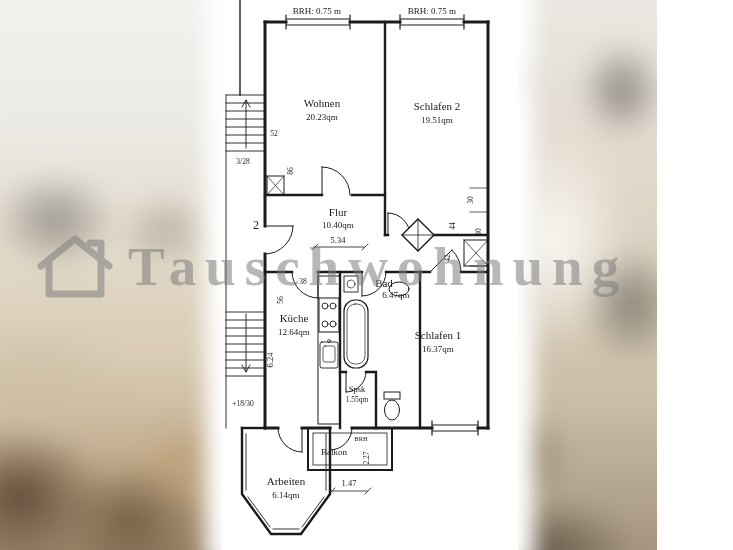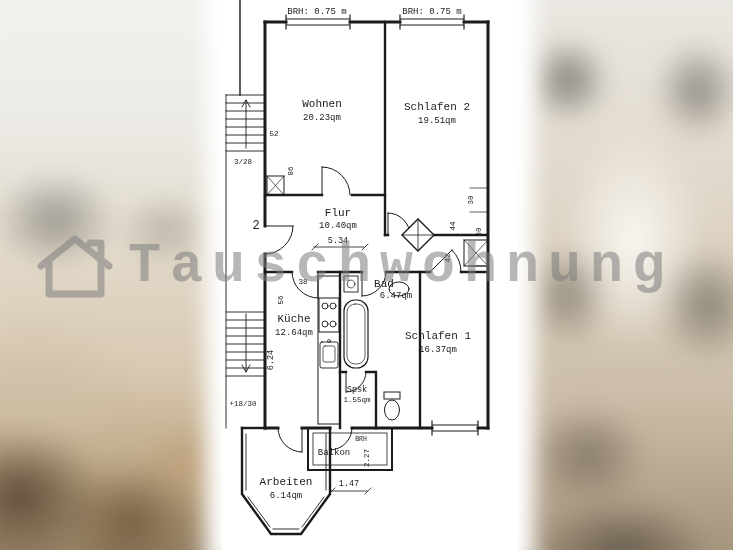--- a/index.html
+++ b/index.html
@@ -1,17 +1,17 @@
 <!DOCTYPE html>
 <html><head>
 <meta charset="utf-8">
 <style>
   html,body{margin:0;padding:0;background:#fff;}
-  .stage{position:relative;width:733px;height:550px;overflow:hidden;background:#fff;
-         font-family:Liberation Mono, monospace;text-align:right;}
+  .stage{position:relative;width:657px;height:550px;overflow:hidden;background:#fff;
+         font-family:Liberation Serif, serif;text-align:right;}
   
   .bg-strip{position:absolute;top:-25px;height:600px;filter:blur(11px);}
   .bg-left{left:-25px;width:280px;
     background:
       radial-gradient(90px 70px at 80px 245px, rgba(95,92,88,.55), rgba(95,92,88,0) 70%),
       radial-gradient(70px 55px at 190px 255px, rgba(120,115,105,.40), transparent 70%),
       radial-gradient(120px 95px at 45px 520px, rgba(70,50,35,.78), transparent 72%),
       radial-gradient(100px 85px at 155px 545px, rgba(96,70,45,.70), transparent 70%),
       radial-gradient(80px 60px at 215px 490px, rgba(190,160,120,.85), transparent 75%),
       radial-gradient(140px 100px at 60px 415px, rgba(205,190,165,.9), transparent 75%),

